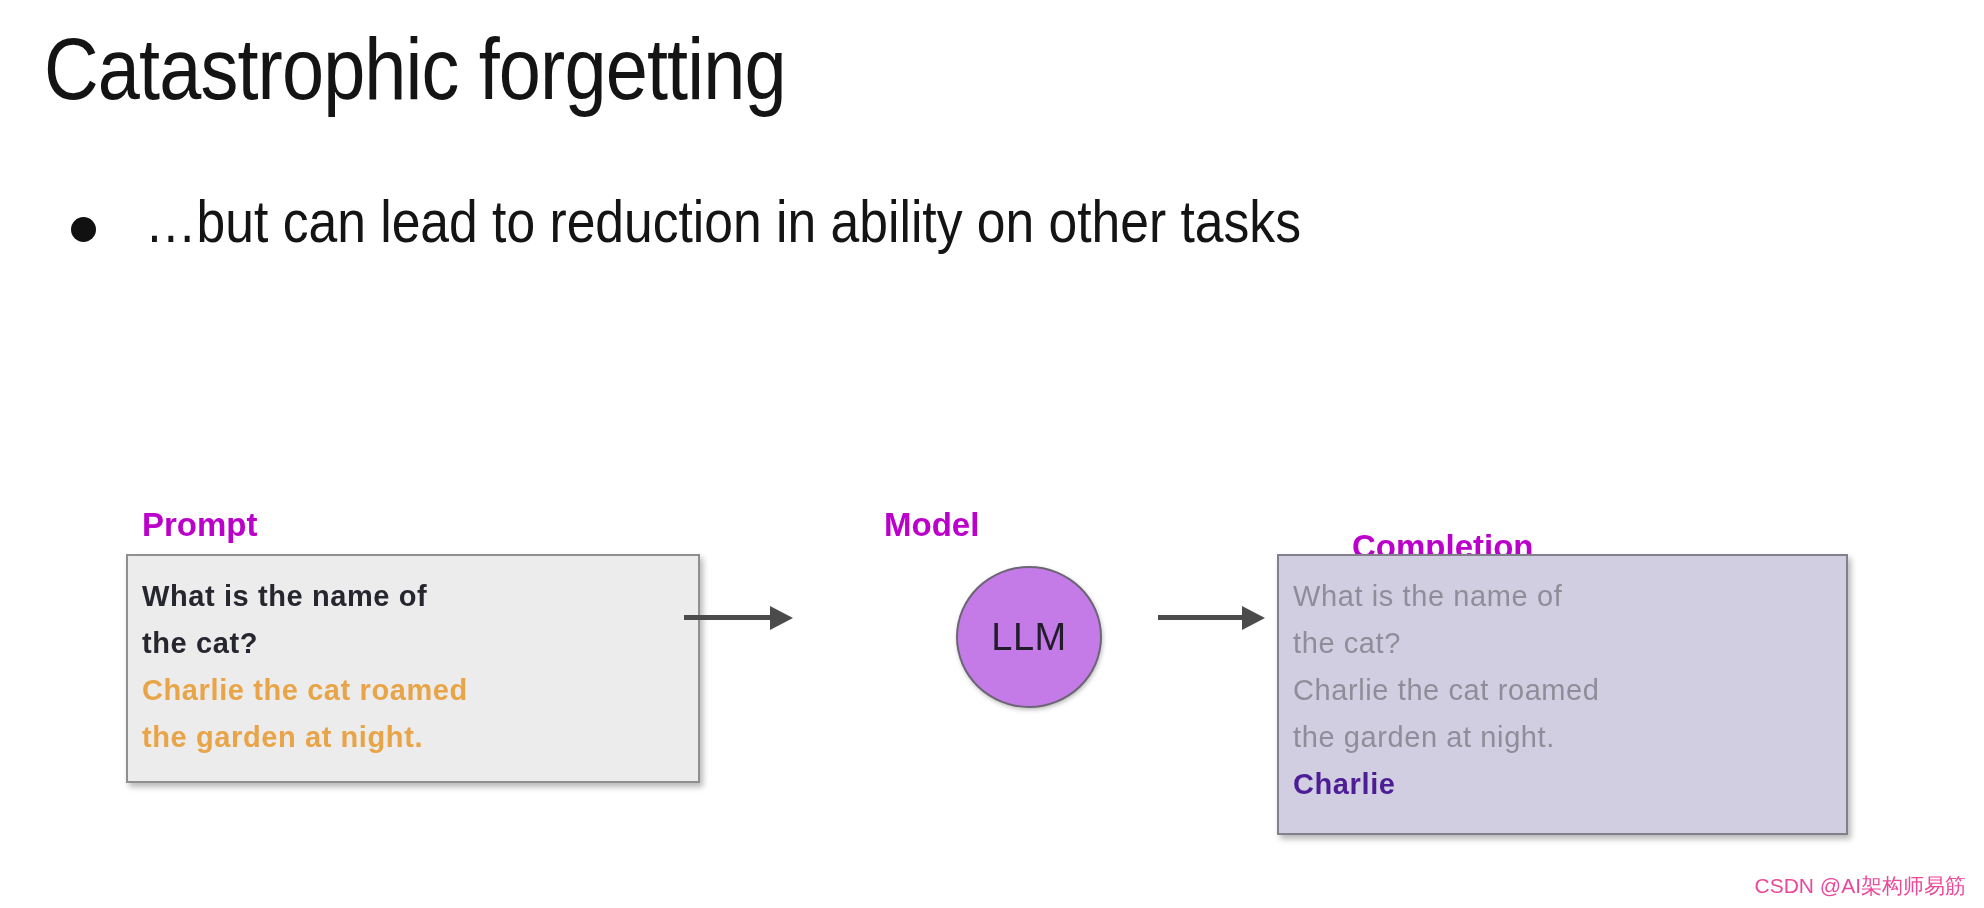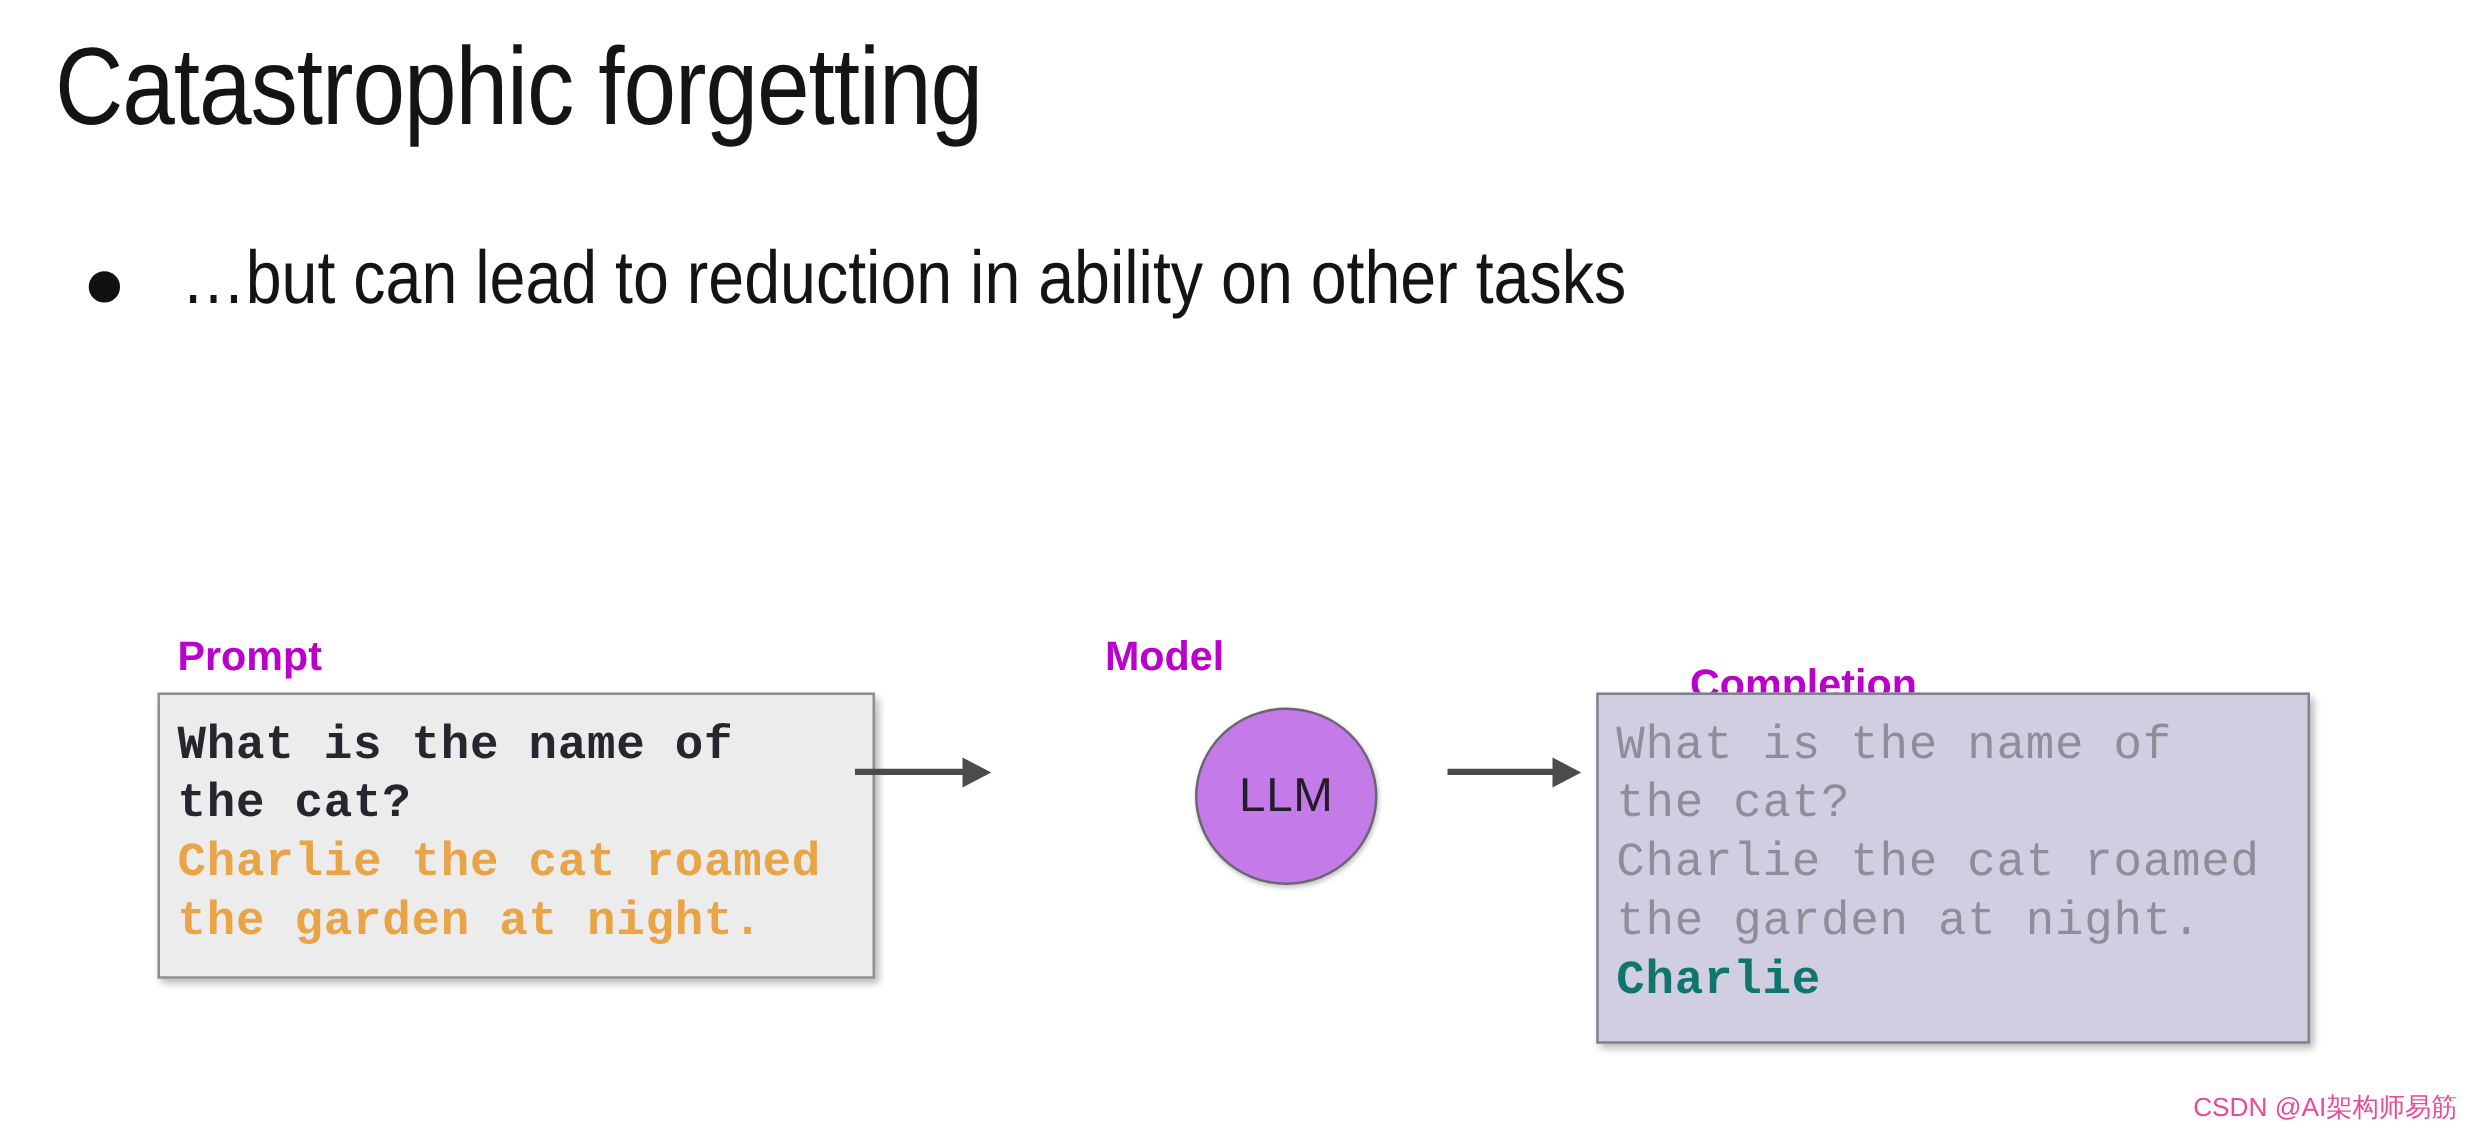--- a/index.html
+++ b/index.html
@@ -66,22 +66,22 @@
     font-weight: bold;
     color: #bb00cc;
     white-space: nowrap;
   }
   .col-label.prompt     { left: 142px; }
   .col-label.model      { left: 838px; margin-left: 46px; }
   .col-label.completion { left: 1352px; margin-top: 22px; }
 
   
   .mono {
-    font-family: Liberation Mono, monospace;
-    font-size: 38px;
+    font-family: Liberation Sans, sans-serif;
+    font-size: 29px;
     line-height: 47px;
     letter-spacing: 0.6px;
     white-space: nowrap;
   }
   .prompt-box {
     position: absolute;
     left: 126px;
     top: 554px;
     width: 574px;
     height: 229px;
@@ -100,21 +100,21 @@
     top: 554px;
     width: 571px;
     height: 281px;
     box-sizing: border-box;
     background: #d2cee1;
     border: 2px solid #83808d;
     box-shadow: 3px 4px 6px rgba(0,0,0,0.28);
     padding: 17px 14px;
   }
   .completion-box .echo-line { color: #908d9a; font-weight: normal; }
-  .completion-box .answer-line { color: #0f766e; font-weight: bold; }
+  .completion-box .answer-line { color: #4c1d95; font-weight: bold; }
 
   
   .llm-circle {
     position: absolute;
     left: 956px;
     top: 566px;
     width: 146px;
     height: 142px;
     border-radius: 50%;
     background: #c47be8;

